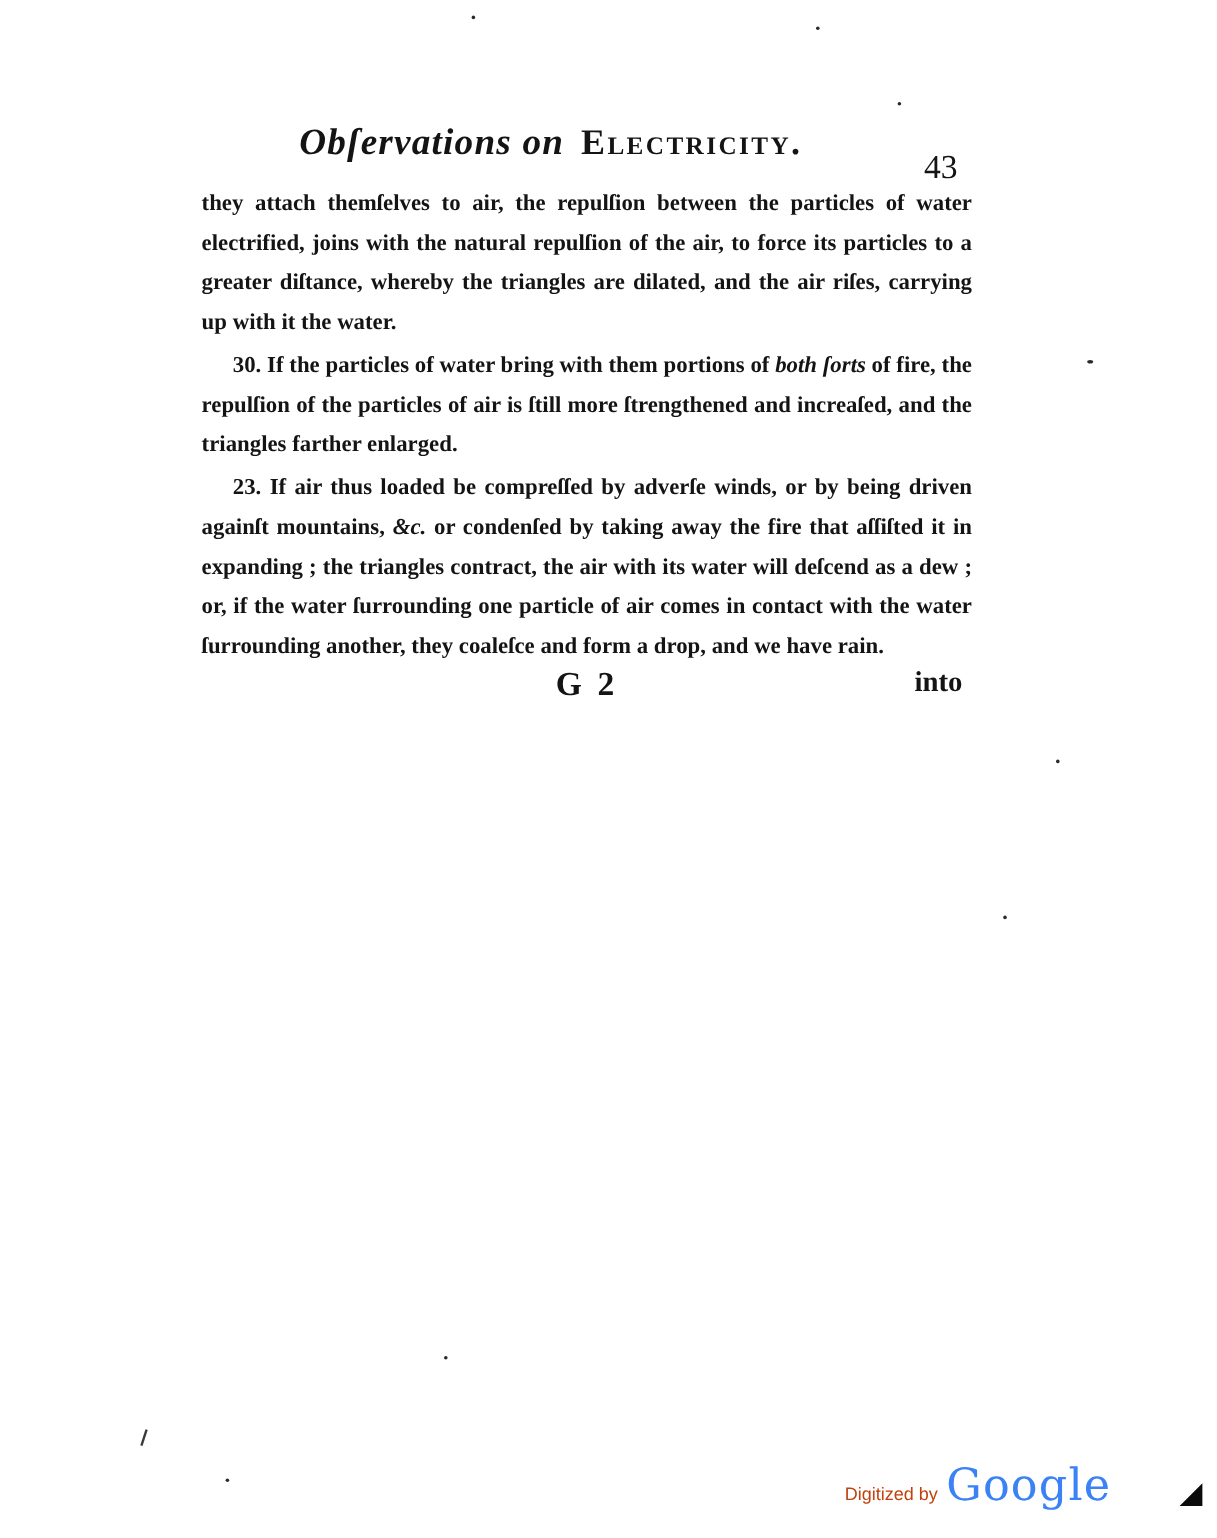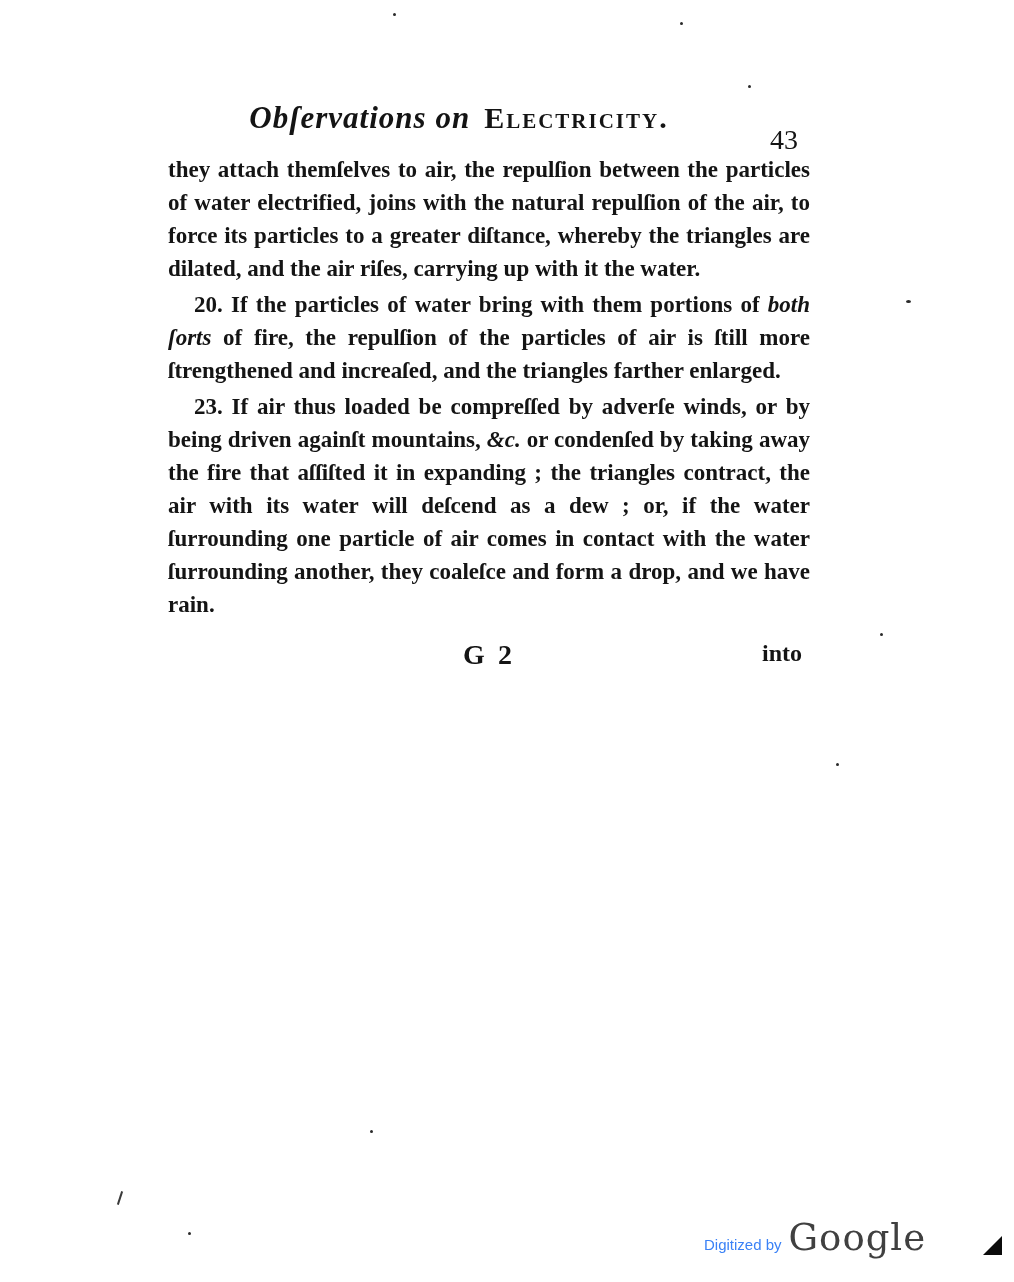--- a/index.html
+++ b/index.html
@@ -38,32 +38,32 @@
     margin-left:10px;
   }
   .page-num {
     position:absolute;
     right:12px; top:24px;
     font-size:28px;
     font-weight:normal;
   }
   .body-text {
     margin-top:7px;
-    font-size:23px;
+    font-size:19px;
     line-height:33px;
     font-weight:bold;
     text-align:justify;
   }
   .body-text p { margin:0; }
   .body-text p.num { text-indent:26px; margin-top:3px; }
   .body-text .it { font-style:italic; }
   .sig-line {
     position:relative;
     height:40px;
-    margin-top:18px;
+    margin-top:0;
     font-weight:bold;
   }
   .sig-mark {
     position:absolute;
     left:50%; top:0;
     transform:translateX(-50%);
     font-size:28px;
     letter-spacing:3px;
   }
   .catchword {
@@ -74,26 +74,26 @@
   .watermark {
     position:absolute;
     left:704px; top:1216px;
     display:flex;
     align-items:baseline;
     user-select:none;
   }
   .wm-prefix {
     font-family:"Liberation Sans","DejaVu Sans",sans-serif;
     font-size:15px;
-    color:#3b82f6;
+    color:#c2410c;
   }
   .wm-brand {
     font-family:"DejaVu Serif","Liberation Serif",serif;
     font-size:37px;
-    color:#404040;
+    color:#3b82f6;
     margin-left:7px;
     letter-spacing:1px;
   }
   .corner-triangle {
     position:absolute;
     left:983px; top:1236px;
     width:0; height:0;
     border-right:19px solid #0b0b0b;
     border-top:19px solid transparent;
   }
@@ -120,21 +120,21 @@
     <div class="running-header">
       <div class="title-wrap">
         <span class="title-italic">Obſervations on</span>
         <span class="title-caps">Electricity.</span>
       </div>
       <span class="page-num">43</span>
     </div>
 
     <div class="body-text" id="paragraphs">
         <p><span>they attach themſelves to air, the repulſion between the particles of water electrified, joins with the natural repulſion of the air, to force its particles to a greater diſtance, whereby the triangles are dilated, and the air riſes, carrying up with it the water.</span></p>
-        <p class="num"><span>20. If the particles of water bring with them portions of </span><span class="it">both ſorts</span><span> of fire, the repulſion of the particles of air is ſtill more ſtrengthened and increaſed, and the triangles farther enlarged.</span></p>
+        <p class="num"><span>30. If the particles of water bring with them portions of </span><span class="it">both ſorts</span><span> of fire, the repulſion of the particles of air is ſtill more ſtrengthened and increaſed, and the triangles farther enlarged.</span></p>
         <p class="num"><span>23. If air thus loaded be compreſſed by adverſe winds, or by being driven againſt mountains, </span><span class="it">&amp;c.</span><span> or condenſed by taking away the fire that aſſiſted it in expanding ; the triangles contract, the air with its water will deſcend as a dew ; or, if the water ſurrounding one particle of air comes in contact with the water ſurrounding another, they coaleſce and form a drop, and we have rain.</span></p>
       </div>
 
     <div class="sig-line">
       <span class="sig-mark">G 2</span>
       <span class="catchword">into</span>
     </div>
 
   </div>
 

